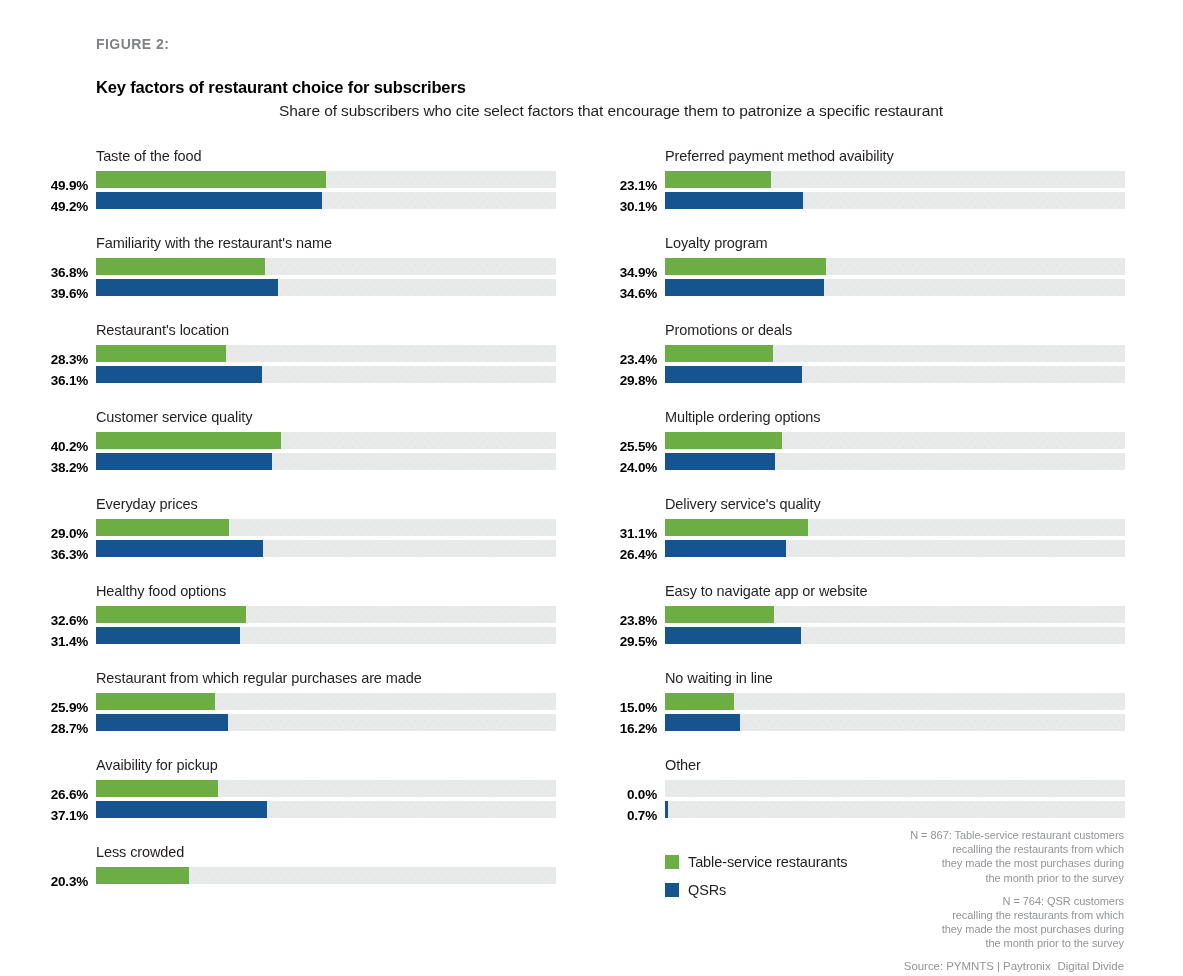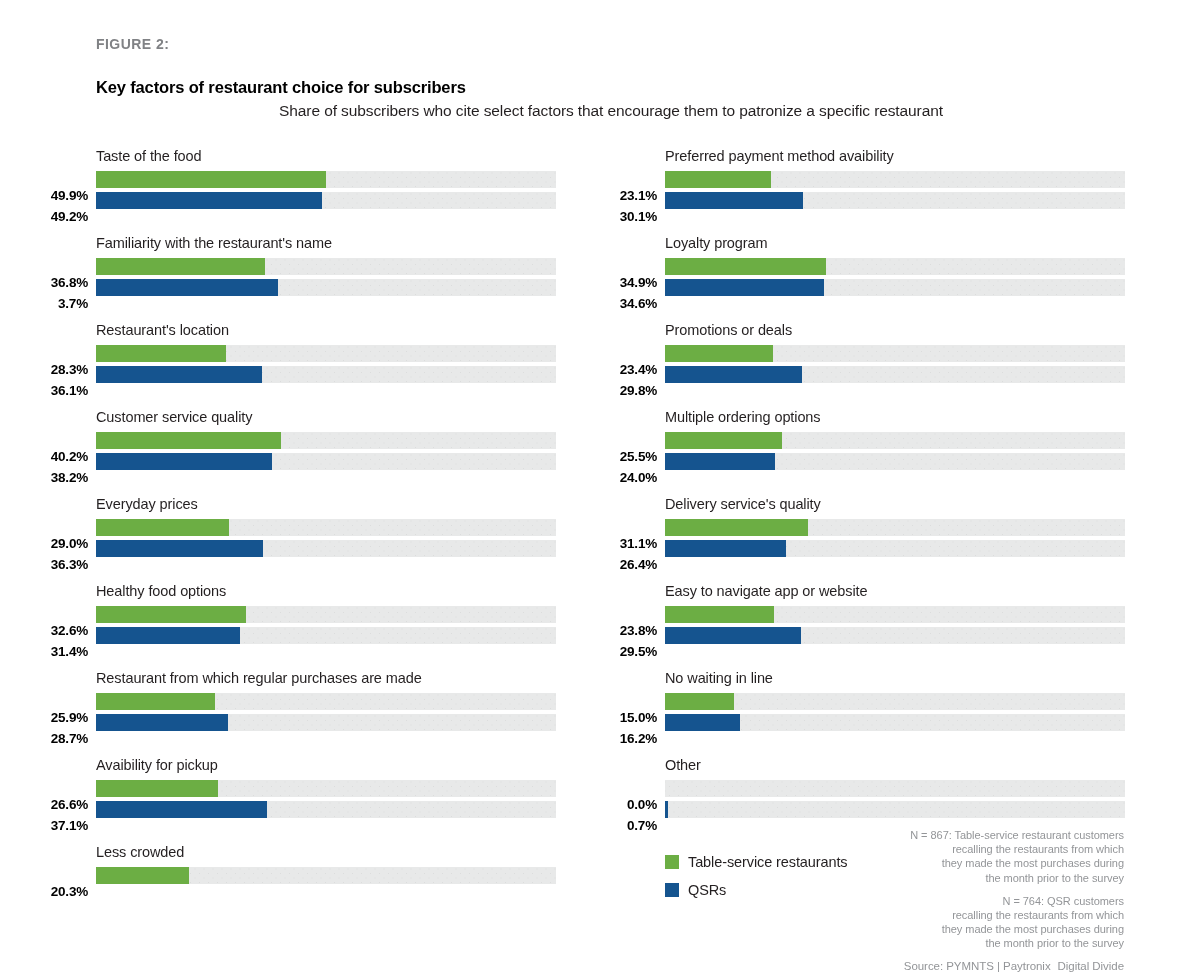--- a/index.html
+++ b/index.html
@@ -86,21 +86,21 @@
     left: 0;
     width: 520px;
     height: 20px;
   }
   .bar-row.r1 { top: 22px; }
   .bar-row.r2 { top: 43px; }
 
   .bar-value {
     position: absolute;
     left: 0;
-    top: 18px;
+    top: 8px;
     width: 52px;
     text-align: right;
     font-size: 13.5px;
     font-weight: bold;
     color: #000000;
     letter-spacing: -0.2px;
   }
   .track {
     position: absolute;
     left: 60px;
@@ -204,21 +204,21 @@
         </div>
         <div class="group">
           <div class="group-label">Familiarity with the restaurant's name</div>
           <div class="bar-row r1">
             <div class="bar-value">36.8%</div>
             <div class="track">
               <div class="fill green" style="width: 169.28px;"></div>
             </div>
           </div>
           <div class="bar-row r2">
-            <div class="bar-value">3.7%</div>
+            <div class="bar-value">39.6%</div>
             <div class="track">
               <div class="fill blue" style="width: 182.16px;"></div>
             </div>
           </div>
         </div>
         <div class="group">
           <div class="group-label">Restaurant's location</div>
           <div class="bar-row r1">
             <div class="bar-value">28.3%</div>
             <div class="track">

